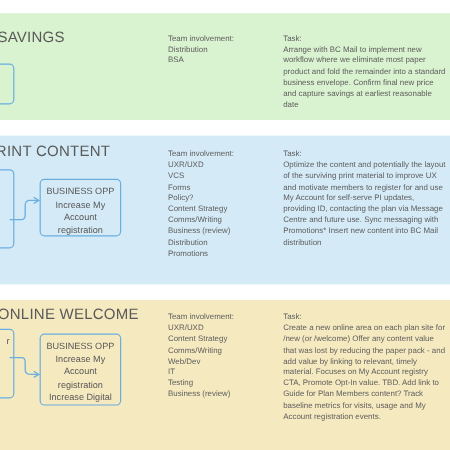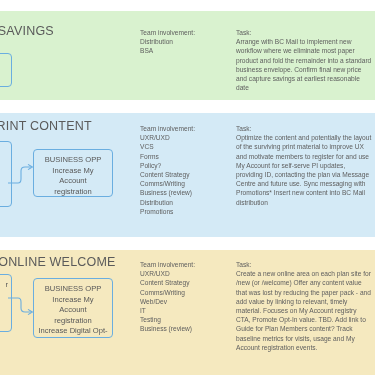--- a/index.html
+++ b/index.html
@@ -66,21 +66,21 @@
     width: 34px;
     text-align: right;
     padding-right: 3px;
   }
   .band-cost    .flowbox.stub { top: 42px; height: 34px; }
   .band-print   .flowbox.stub { top: 28px; height: 66px; }
   .band-welcome .flowbox.stub { top: 24px; height: 58px; }
 
   .flowbox.opp {
     left: 33px;
-    width: 80px;
+    width: 68px;
   }
   .band-print   .flowbox.opp { top: 36px; height: 48px; }
   .band-welcome .flowbox.opp { top: 28px; height: 60px; }
 
   .flowbox .opp-head {
     display: block;
     margin-bottom: 0px;
   }
   .flowbox .opp-line { display: block; }
 

